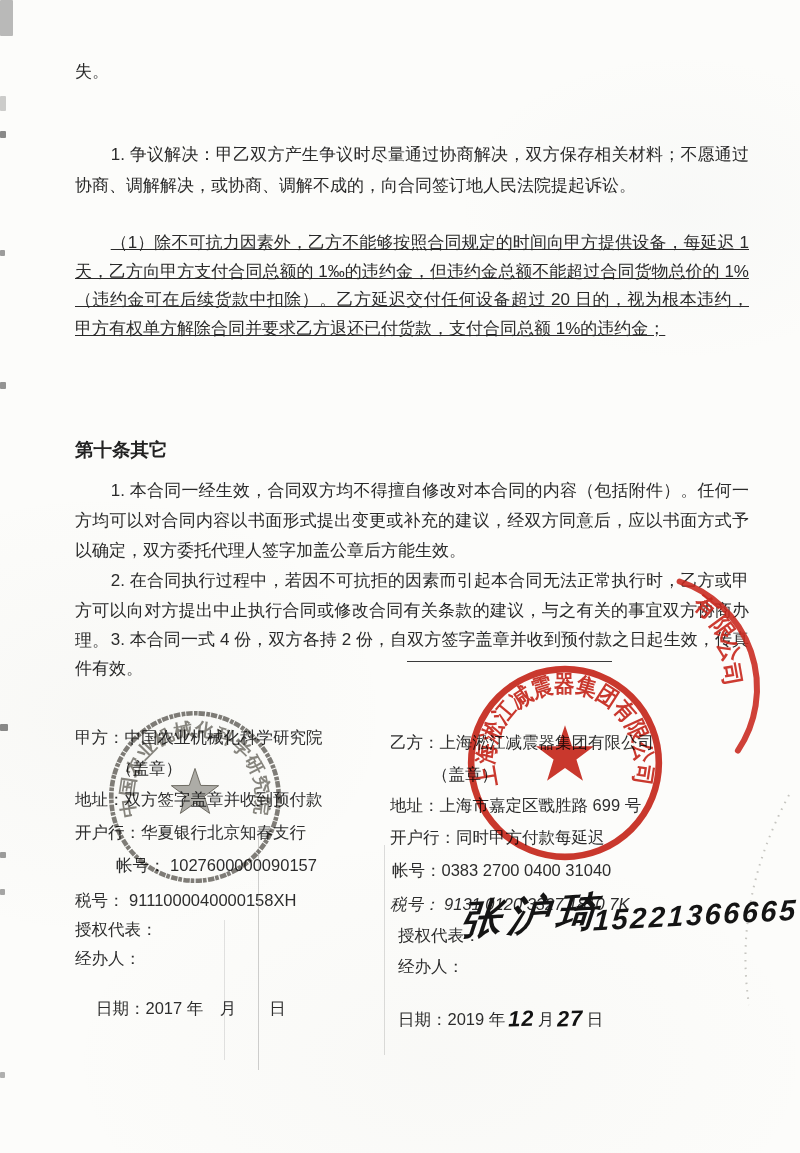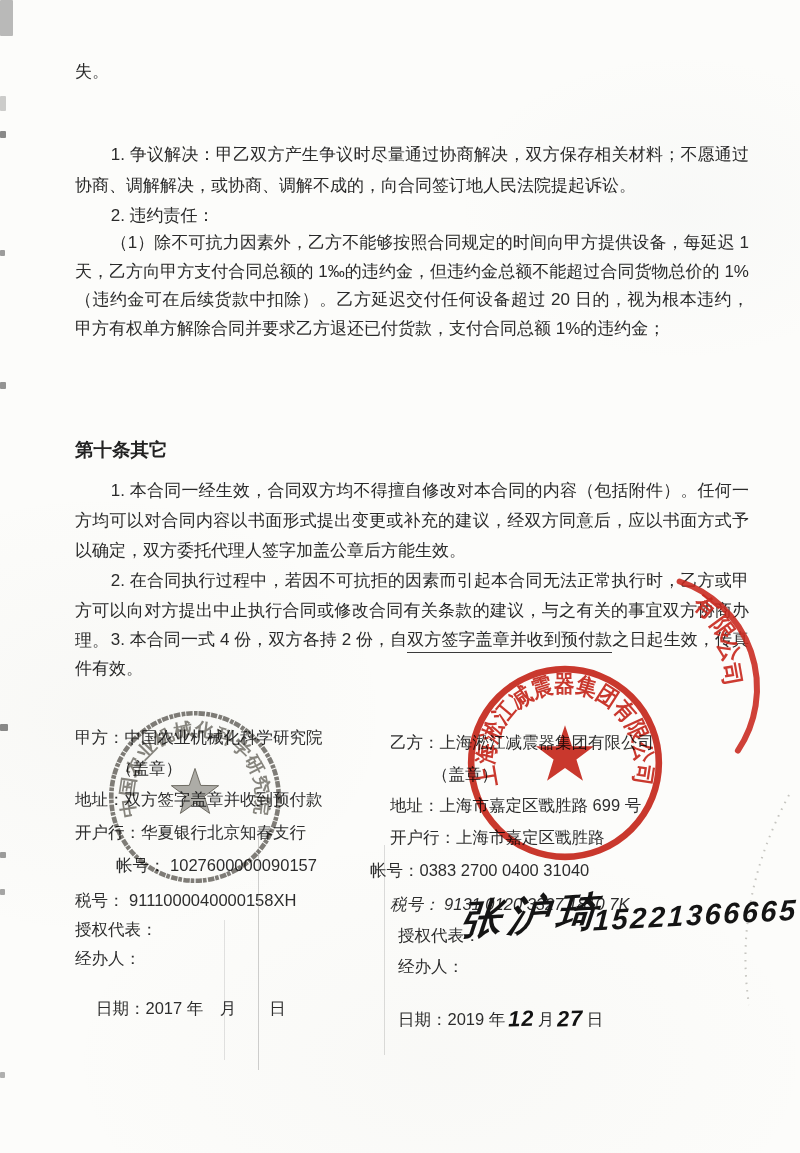--- a/index.html
+++ b/index.html
@@ -9,41 +9,40 @@
     color:#2a2a2a;
     background:
       radial-gradient(ellipse 320px 220px at 85% 18%, rgba(175,185,195,.05), transparent 70%),
       radial-gradient(ellipse 420px 320px at 12% 62%, rgba(160,160,148,.045), transparent 70%),
       radial-gradient(ellipse 500px 300px at 55% 92%, rgba(170,170,160,.04), transparent 75%),
       #fcfcfa;
   }
   .txt{position:absolute;left:75px;width:674px;font-size:17px;line-height:29px;text-align:justify;}
   .indent{text-indent:2.1em;}
   .h{position:absolute;left:75px;font-size:18.5px;font-weight:700;color:#222;}
-  .u{border-bottom:1.2px solid #3a3a3a;padding-bottom:3px;}
+  .u{border-bottom:1.2px solid #3a3a3a;padding-bottom:12px;}
   .sig{position:absolute;font-size:16.5px;color:#2d2d2d;white-space:nowrap;}
   .hw{font-style:italic;color:#141414;}
   .hw-name{position:absolute;left:460px;top:888px;font-size:41px;font-weight:600;letter-spacing:7px;transform:rotate(-4deg) skewX(-9deg);}
   .hw-phone{position:absolute;left:593px;top:899px;font-size:29px;font-weight:600;letter-spacing:2.5px;transform:rotate(-3deg) skewX(-6deg);}
   .hw-num{font-style:italic;font-weight:700;font-size:22px;letter-spacing:1px;color:#121212;display:inline-block;transform:translateY(1px) rotate(-2deg);margin:0 3px;}
   .seal{position:absolute;mix-blend-mode:multiply;pointer-events:none;}
   .fold{position:absolute;width:1px;pointer-events:none;}
   .speck{position:absolute;background:#3c3c3c;border-radius:1px;pointer-events:none;}
   .overlay{position:absolute;left:0;top:0;pointer-events:none;}
 </style>
 </head>
 <body>
 
 <div class="page">
 
   <div class="txt" style="top:57px;">失。</div>
 
   <div class="txt indent" style="top:139px;line-height:31px;">1. 争议解决：甲乙双方产生争议时尽量通过协商解决，双方保存相关材料；不愿通过协商、调解解决，或协商、调解不成的，向合同签订地人民法院提起诉讼。</div>
-  <div class="txt indent" style="top:201px;">2. 违约责任：</div>
-  <div class="txt indent" style="top:229px;line-height:28.5px;">（1）除不可抗力因素外，乙方不能够按照合同规定的时间向甲方提供设备，每延迟 1 天，乙方向甲方支付合同总额的 1‰的违约金，但违约金总额不能超过合同货物总价的 1%（违约金可在后续货款中扣除）。乙方延迟交付任何设备超过 20 日的，视为根本违约，甲方有权单方解除合同并要求乙方退还已付货款，支付合同总额 1%的违约金；</div>
+  <div class="txt indent" style="top:229px;line-height:28.5px;text-decoration:underline;">（1）除不可抗力因素外，乙方不能够按照合同规定的时间向甲方提供设备，每延迟 1 天，乙方向甲方支付合同总额的 1‰的违约金，但违约金总额不能超过合同货物总价的 1%（违约金可在后续货款中扣除）。乙方延迟交付任何设备超过 20 日的，视为根本违约，甲方有权单方解除合同并要求乙方退还已付货款，支付合同总额 1%的违约金；</div>
 
   <div class="h" style="top:437px;">第十条其它</div>
   <div class="txt indent" style="top:476px;line-height:30px;">1. 本合同一经生效，合同双方均不得擅自修改对本合同的内容（包括附件）。任何一方均可以对合同内容以书面形式提出变更或补充的建议，经双方同意后，应以书面方式予以确定，双方委托代理人签字加盖公章后方能生效。</div>
   <div class="txt indent" style="top:566px;line-height:30px;">2. 在合同执行过程中，若因不可抗拒的因素而引起本合同无法正常执行时，乙方或甲方可以向对方提出中止执行合同或修改合同有关条款的建议，与之有关的事宜双方协商办理。</div>
   <div class="txt indent" style="top:625px;"><span>3. 本合同一式 4 份，双方各持 2 份，自</span><span class="u">双方签字盖章并收到预付款</span><span>之日起生效，传真件有效。</span></div>
 
   <div>
     <div class="sig" style="left:75px;top:727px;">甲方：中国农业机械化科学研究院</div>
     <div class="sig" style="left:116px;top:758px;">（盖章）</div>
     <div class="sig" style="left:75px;top:789px;">地址：双方签字盖章并收到预付款</div>
@@ -52,22 +51,22 @@
     <div class="sig" style="left:75px;top:890px;">税号：  9111000040000158XH</div>
     <div class="sig" style="left:75px;top:919px;">授权代表：</div>
     <div class="sig" style="left:75px;top:948px;">经办人：</div>
     <div class="sig" style="left:96px;top:998px;">日期：2017 年　月　　日</div>
   </div>
 
   <div>
     <div class="sig" style="left:390px;top:732px;">乙方：上海淞江减震器集团有限公司</div>
     <div class="sig" style="left:432px;top:764px;">（盖章）</div>
     <div class="sig" style="left:390px;top:795px;">地址：上海市嘉定区戬胜路 699 号</div>
-    <div class="sig" style="left:390px;top:827px;">开户行：上海市嘉定区戬胜路</div>
-    <div class="sig" style="left:370px;top:860px;">帐号：0383 2700 0400 31040</div>
+    <div class="sig" style="left:390px;top:827px;">开户行：同时甲方付款每延迟</div>
+    <div class="sig" style="left:392px;top:860px;">帐号：0383 2700 0400 31040</div>
     <div class="sig" style="left:390px;top:894px;font-style:italic;">税号：  9131 0120 3327 1810 7K</div>
     <div class="sig" style="left:398px;top:925px;">授权代表：</div>
     <div class="sig" style="left:398px;top:956px;">经办人：</div>
     <div class="sig" style="left:398px;top:1005px;"><span>日期：2019 年</span><span class="hw-num">12</span><span>月</span><span class="hw-num">27</span><span>日</span></div>
   </div>
 
   <div class="hw hw-name">张沪琦</div>
   <div class="hw hw-phone">15221366665</div>
 
   <svg class="seal" style="left:103px;top:705px;filter:blur(.4px);opacity:.82;" width="184" height="184" viewBox="0 0 200 200">

